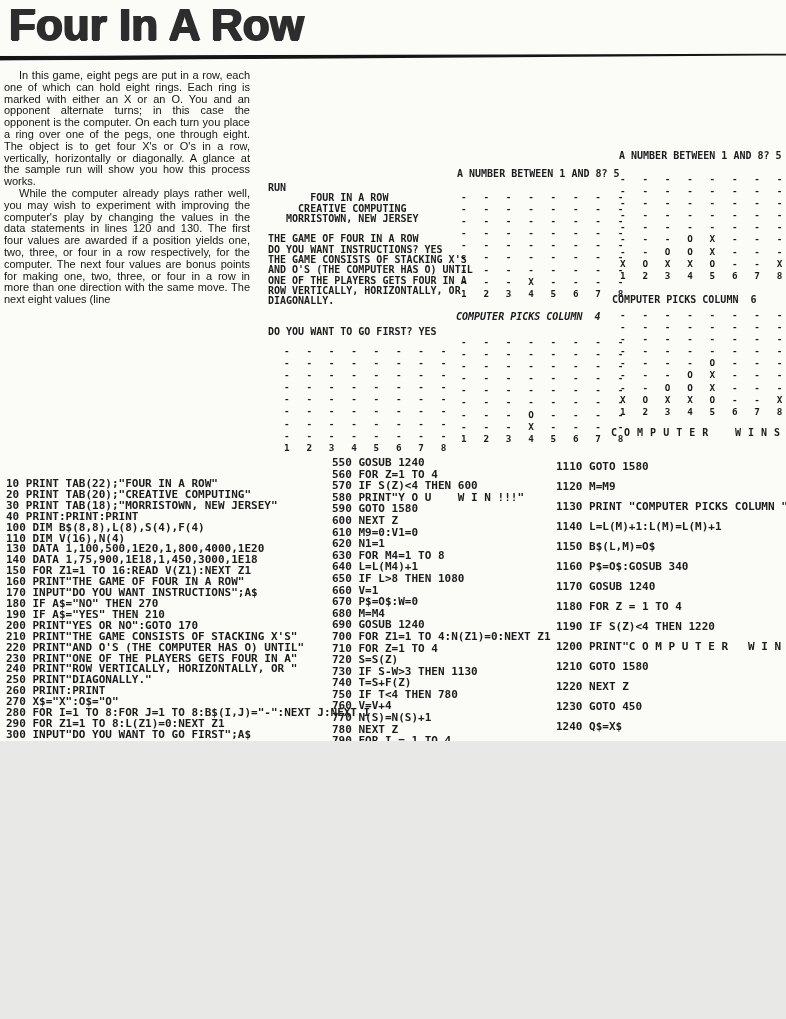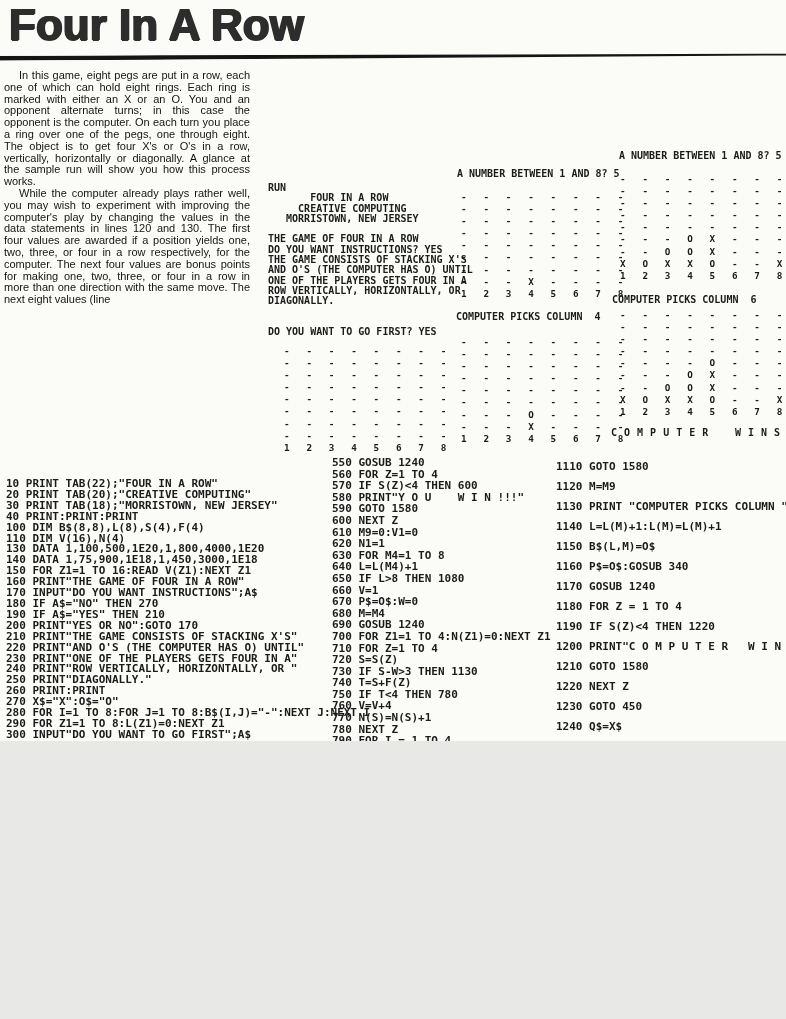--- a/index.html
+++ b/index.html
@@ -17,21 +17,21 @@
   #article-col2{left:257px;top:70px;width:199px;}
   pre.mono{margin:0;position:absolute;font-family:"DejaVu Sans Mono",monospace;
            font-weight:bold;color:#1b1b1b;white-space:pre;}
   .run{font-size:10px;line-height:10.3px;}
   .board{font-size:9.3px;line-height:12.1px;}
   .listing{font-size:11px;}
   #run-transcript{left:268px;top:183px;}
   #board-initial{left:284px;top:345px;}
   #move-prompt-4{left:457px;top:169px;}
   #board-after-x4{left:461px;top:191px;}
-  #computer-picks-4{left:456px;top:312px;}
+  #computer-picks-4{left:456px;top:312px;font-style:italic;}
   #board-after-o4{left:461px;top:336px;}
   #move-prompt-5{left:619px;top:151px;}
   #board-before-win{left:620px;top:173px;}
   #computer-picks-5{left:612px;top:295px;}
   #board-final{left:620px;top:309px;}
   #computer-wins{left:611px;top:428px;letter-spacing:.5px;}
   #listing-col1{left:6px;top:479px;line-height:10.9px;}
   #listing-col2{left:332px;top:457px;line-height:11.6px;}
   #listing-col3{left:556px;top:457px;line-height:20px;}
   .pageno{position:absolute;left:366px;top:1001px;font-size:14.5px;color:#1d4ed8;letter-spacing:1px;text-align:right;}

